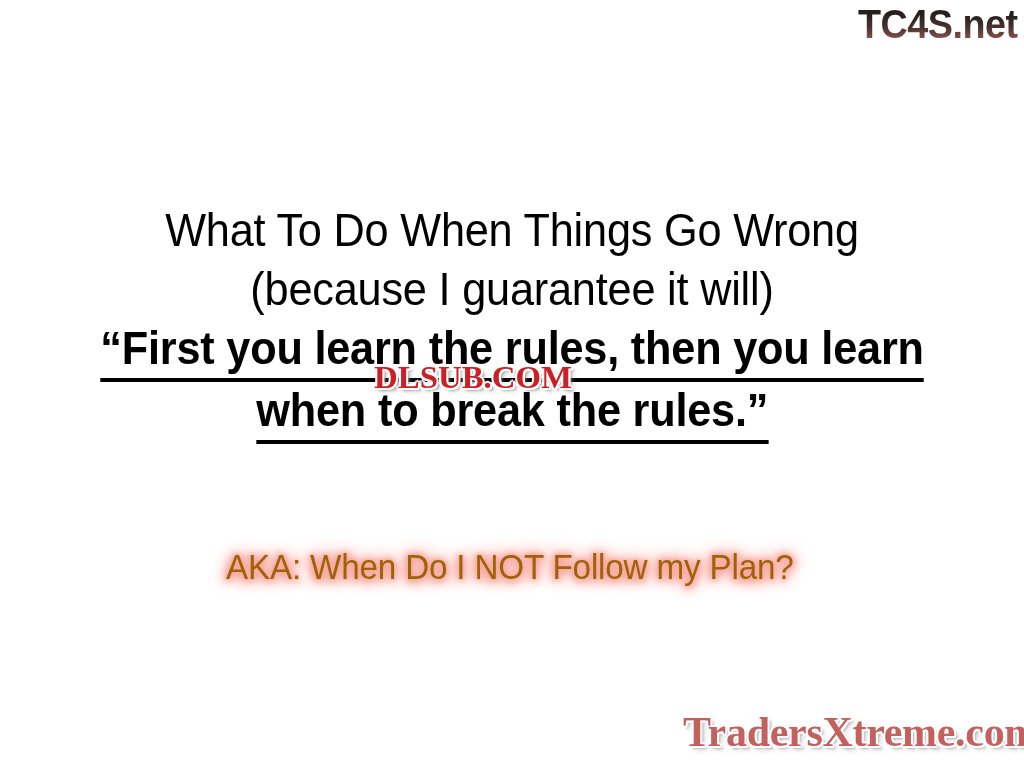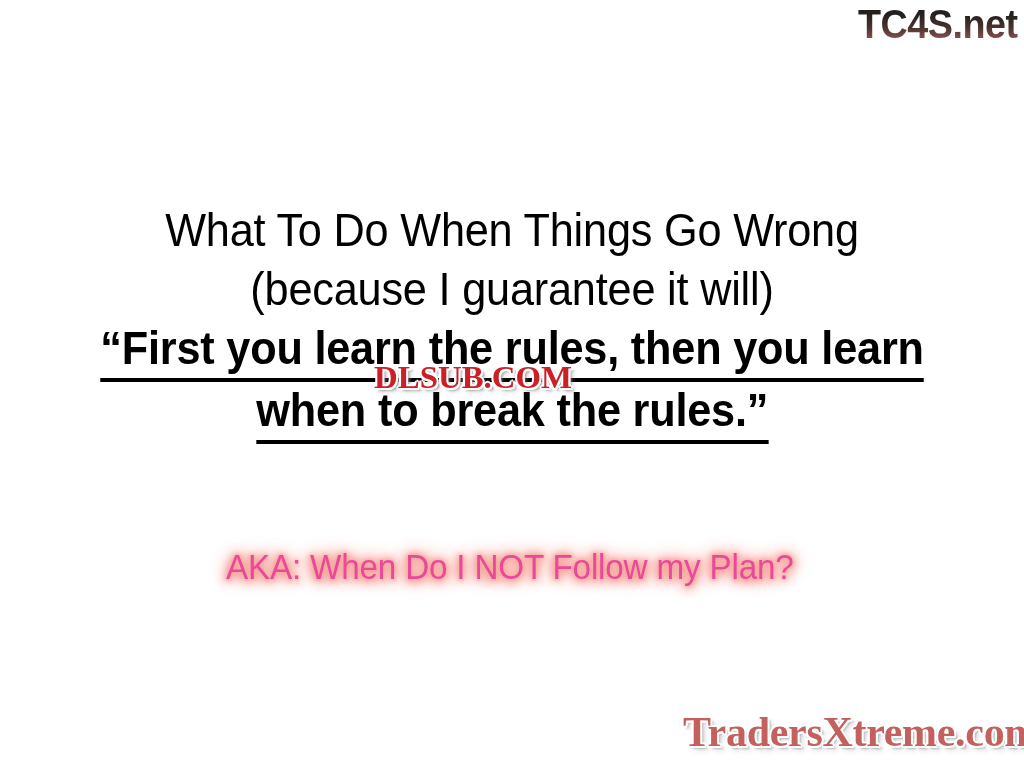--- a/index.html
+++ b/index.html
@@ -106,21 +106,21 @@
   #aka-line {
     position: absolute;
     left: 0;
     top: 546px;
     width: 1020px;
     font-family: "Liberation Sans", sans-serif;
     font-weight: normal;
     font-size: 35px;
     line-height: 42px;
     letter-spacing: -0.2px;
-    color: #ec4899;
+    color: #a16207;
     white-space: nowrap;
   }
 
   #aka-line .glow {
     display: inline-block;
     transform: scaleX(0.95);
     text-shadow:
        0 0 4px #f7a9a0,
        0 0 8px #f5a49b,
        0 0 13px #f2a098,

